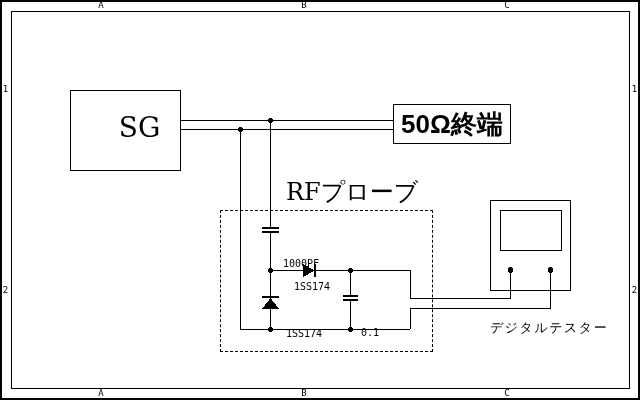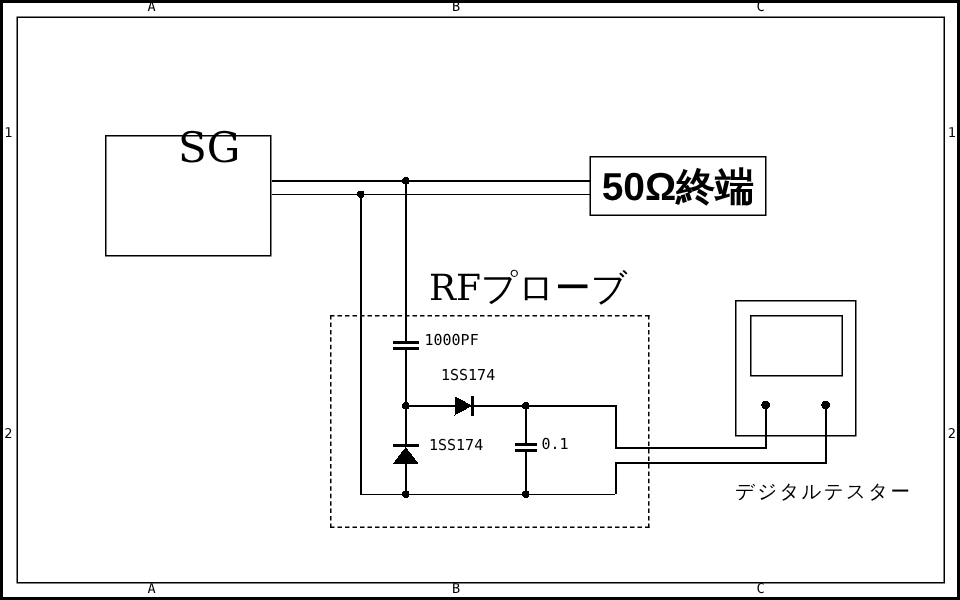--- a/index.html
+++ b/index.html
@@ -14,33 +14,33 @@
   .grid-label{
     position:absolute;font-family:"DejaVu Sans Mono",monospace;font-size:9px;line-height:10px;
     width:20px;text-align:center;color:#000;
   }
   .row-label{
     position:absolute;font-family:"DejaVu Sans Mono",monospace;font-size:9px;line-height:10px;
     width:9px;text-align:center;color:#000;
   }
   
   .box{position:absolute;border:1px solid #000;box-sizing:border-box;background:transparent;}
-  .sg-box{left:70px;top:90px;width:111px;height:81px;display:flex;justify-content:center;padding-left:28px;}
+  .sg-box{left:70px;top:90px;width:111px;height:81px;display:flex;align-items:center;justify-content:center;padding-left:28px;}
   .sg-text{font-family:"DejaVu Serif",serif;font-size:28px;line-height:28px;margin-top:-6px;}
   .term-box{left:393px;top:104px;width:118px;height:40px;display:flex;align-items:center;justify-content:center;}
   .term-text{font-size:26px;line-height:26px;font-weight:600;letter-spacing:0px;white-space:nowrap;}
   .probe-box{left:220px;top:210px;width:211px;height:140px;border:1px dashed #000;}
   .tester-outer{left:490px;top:200px;width:81px;height:91px;}
   .tester-display{left:500px;top:210px;width:62px;height:41px;}
   
   .probe-title{
     left:286px;top:180px;font-family:"DejaVu Serif",serif;font-size:24px;line-height:25px;white-space:nowrap;
   }
   .small-label{
-    font-family:"DejaVu Sans Mono",monospace;font-size:10px;line-height:11px;white-space:nowrap;
+    font-family:"DejaVu Sans Mono",monospace;font-size:10px;line-height:11px;white-space:nowrap;margin-top:36px;
   }
   .tester-label{
     left:466px;top:320px;font-size:13px;line-height:15px;letter-spacing:1.5px;white-space:nowrap;margin-left:24px;
   }
   svg.wires{position:absolute;left:0;top:0;pointer-events:none;}
 </style>
 </head>
 <body>
 
 <div id="stage">

